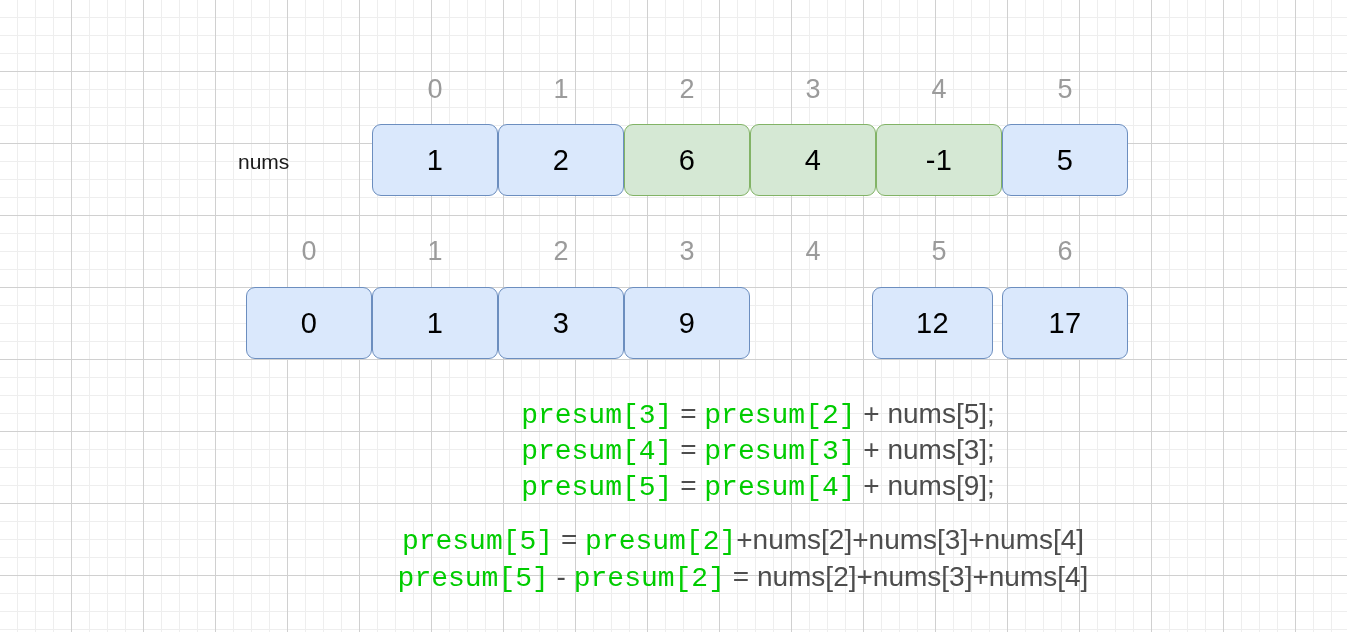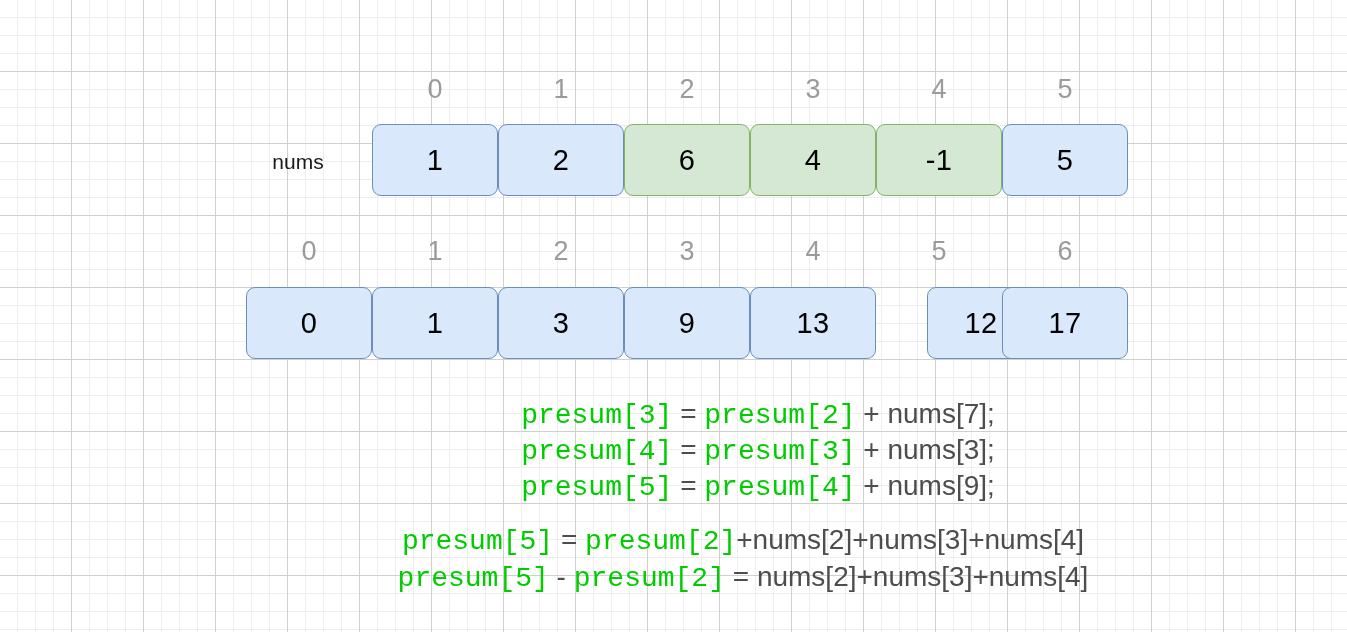--- a/index.html
+++ b/index.html
@@ -69,21 +69,21 @@
     width: 40px;
   }
 
   
   .row-label {
     position: absolute;
     font-size: 21px;
     line-height: 1;
     color: #1a1a1a;
     white-space: nowrap;
-    text-align: center;
+    text-align: left;
   }
 
   
   .formula-line {
     position: absolute;
     white-space: nowrap;
     line-height: 1;
     color: #4d4d4d;
     font-size: 28px;
   }
@@ -117,26 +117,25 @@
   <div class="idx" style="left:667px;  top:238px;">3</div>
   <div class="idx" style="left:793px;  top:238px;">4</div>
   <div class="idx" style="left:919px;  top:238px;">5</div>
   <div class="idx" style="left:1045px; top:238px;">6</div>
 
 
   <div class="cell blue" style="left:246px;  top:287px; width:126px;">0</div>
   <div class="cell blue" style="left:372px;  top:287px; width:126px;">1</div>
   <div class="cell blue" style="left:498px;  top:287px; width:126px;">3</div>
   <div class="cell blue" style="left:624px;  top:287px; width:126px;">9</div>
-  <div class="cell blue" style="left:750px;  top:287px; width:126px;">13</div>
-  <div class="cell blue" style="left:927px;  top:287px; width:108px;">12</div>
+  <div class="cell blue" style="left:872px;  top:287px; width:121px;">12</div>
   <div class="cell blue" style="left:1002px; top:287px; width:126px;text-align:right;">17</div>
 
   <div class="formula-line" style="left:0; top:400px; width:1516px; text-align:center;">
-    <span class="g">presum[3]</span><span class="d"> = </span><span class="g">presum[2]</span><span class="d"> + nums[7];</span>
+    <span class="g">presum[3]</span><span class="d"> = </span><span class="g">presum[2]</span><span class="d"> + nums[5];</span>
   </div>
 
   <div class="formula-line" style="left:0; top:436px; width:1516px; text-align:center;">
     <span class="g">presum[4]</span><span class="d"> = </span><span class="g">presum[3]</span><span class="d"> + nums[3];</span>
   </div>
 
   <div class="formula-line" style="left:0; top:472px; width:1516px; text-align:center;">
     <span class="g">presum[5]</span><span class="d"> = </span><span class="g">presum[4]</span><span class="d"> + nums[9];</span>
   </div>
 

